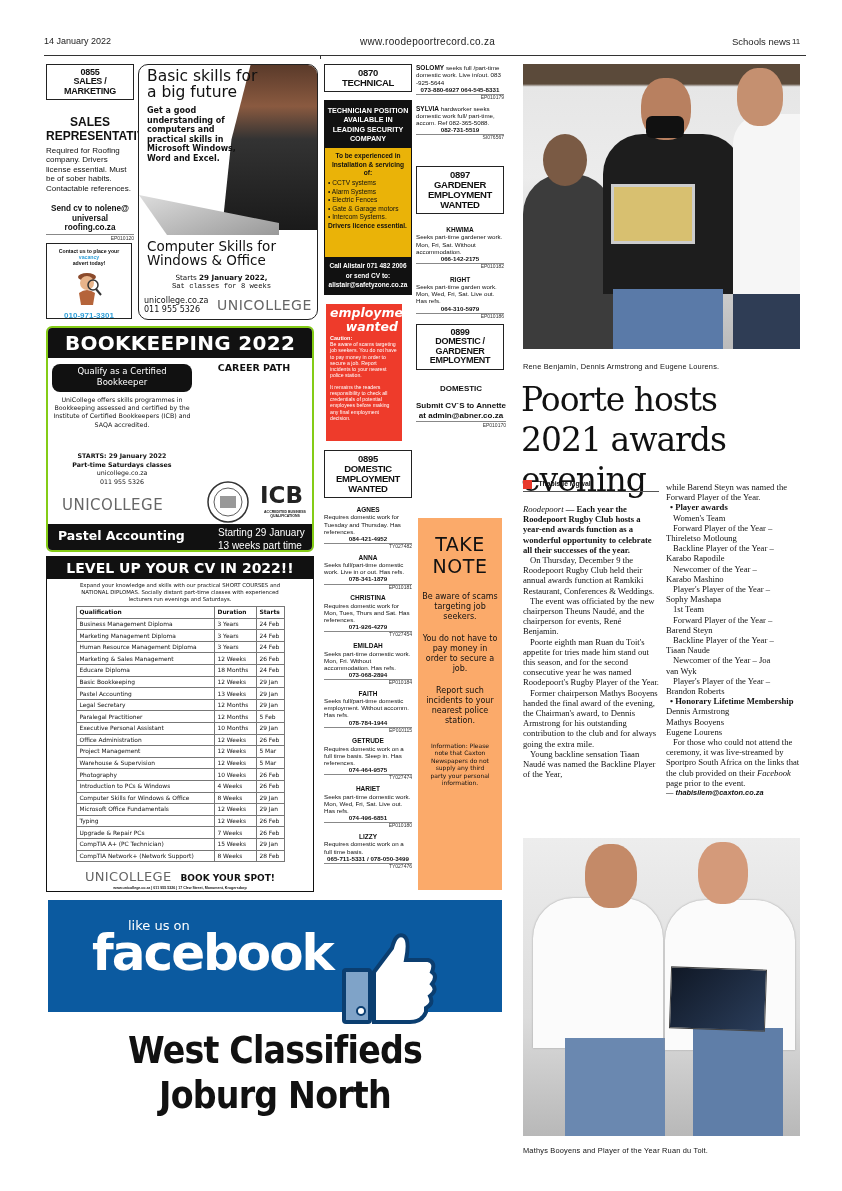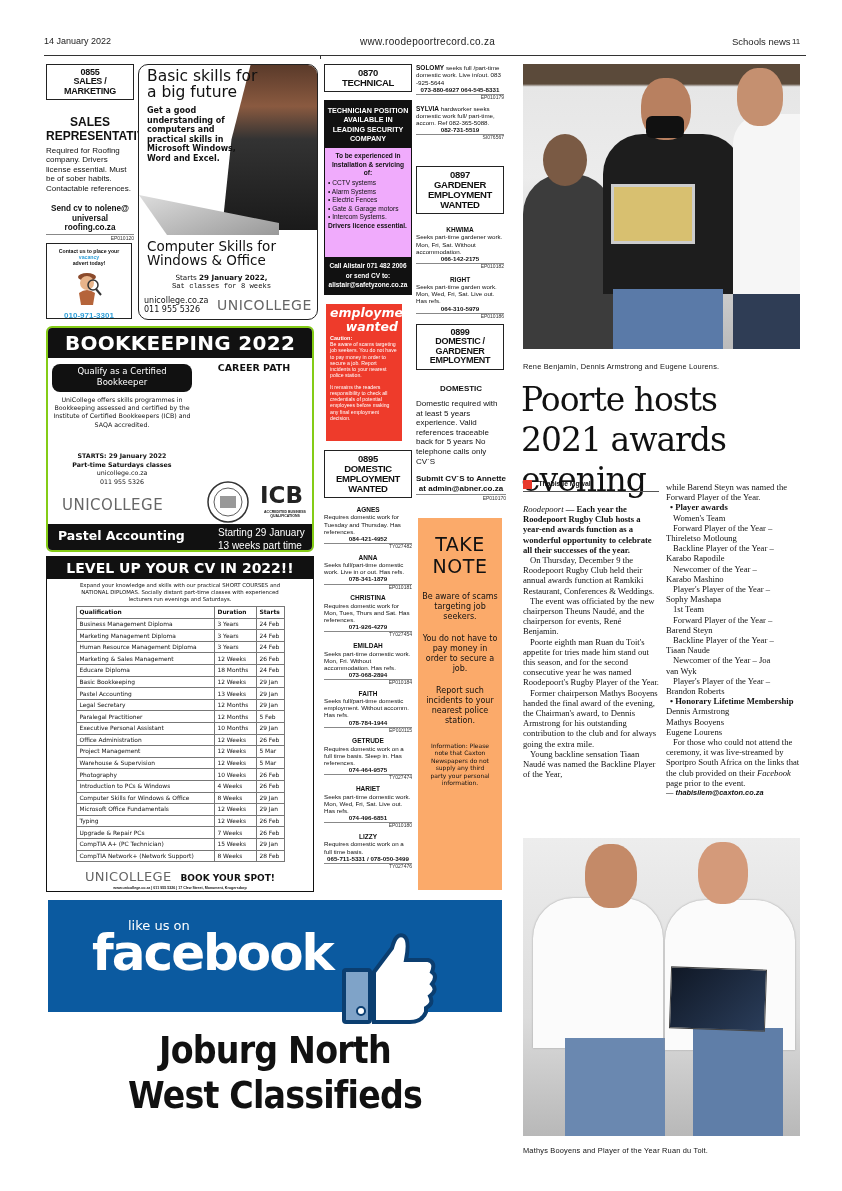--- a/index.html
+++ b/index.html
@@ -75,21 +75,21 @@
     <div>unicollege.co.za</div>
     <div>011 955 5326</div>
   </div>
   <div style="position:absolute;top:232px;left:78px;font-size:14px;color:#666;letter-spacing:0.5px;font-family:'DejaVu Sans',sans-serif">UNICOLLEGE</div>
 </div>
 
 <div class="abs cls-head" style="left:324px;top:64px;width:88px;font-size:9.5px;padding:3px 0">
   <div>0870</div>
   <div>TECHNICAL</div>
 </div>
-<div class="abs" style="left:324px;top:100px;width:88px;height:195px;border:1.5px solid #111;background:#f0abfc">
+<div class="abs" style="left:324px;top:100px;width:88px;height:195px;border:1.5px solid #111;background:#eab308">
   <div style="background:#111;color:#fff;font-weight:bold;font-size:7.2px;text-align:center;padding:5px 2px;line-height:1.3;font-stretch:condensed">TECHNICIAN POSITION AVAILABLE IN LEADING SECURITY COMPANY</div>
   <div style="padding:4px 3px 2px;font-size:6.6px;font-weight:bold;text-align:center;line-height:1.25">To be experienced in Installation &amp; servicing of:</div>
   <div style="padding:0 3px;font-size:6.6px;line-height:1.3">
     <div>• CCTV systems</div>
     <div>• Alarm Systems</div>
     <div>• Electric Fences</div>
     <div>• Gate &amp; Garage motors</div>
     <div>• Intercom Systems.</div>
   </div>
   <div style="padding:0 3px;font-size:6.6px;font-weight:bold">Drivers licence essential.</div>
@@ -181,21 +181,20 @@
       <div class="tel">064-310-5979</div>
       <div class="ref">EP010186</div>
     </div>
 </div>
 <div class="abs cls-head" style="left:416px;top:324px;width:88px;font-size:9px;padding:3px 0">
   <div>0899</div>
   <div>DOMESTIC / GARDENER EMPLOYMENT</div>
 </div>
 <div class="abs" style="left:416px;top:384px;width:90px">
   <div class="c b" style="font-size:8px">DOMESTIC</div>
-  <div style="font-size:8px;line-height:1.2;margin-top:6px">Domestic required with at least 5 years experience. Valid references traceable back for 5 years No telephone calls only CV`S</div>
   <div class="c b" style="font-size:8px;line-height:1.2;margin-top:8px">Submit CV`S to Annette at admin@abner.co.za</div>
   <div class="ref">EP010170</div>
 </div>
 
 <div class="abs" style="left:418px;top:518px;width:84px;height:372px;background:#fbaa6a;text-align:center;padding:16px 4px;font-family:'DejaVu Sans',sans-serif">
   <div style="font-size:19px;line-height:1.15;letter-spacing:0.5px">TAKE NOTE</div>
   <div style="font-size:8px;line-height:1.25;margin-top:14px">Be aware of scams targeting job seekers.</div>
   <div style="font-size:8px;line-height:1.25;margin-top:12px">You do not have to pay money in order to secure a job.</div>
   <div style="font-size:8px;line-height:1.25;margin-top:12px">Report such incidents to your nearest police station.</div>
   <div style="font-size:6px;line-height:1.25;margin-top:16px;padding:0 6px">Information: Please note that Caxton Newspapers do not supply any third party your personal information.</div>
@@ -358,22 +357,22 @@
 <div class="abs" style="left:48px;top:900px;width:454px;height:112px;background:#0b5aa0">
   <div class="abs" style="left:80px;top:18px;color:#fff;font-size:13px;font-family:'DejaVu Sans',sans-serif">like us on</div>
   <div class="abs" style="left:44px;top:28px;color:#fff;font-size:50px;font-weight:bold;letter-spacing:-2px;font-family:'DejaVu Sans',sans-serif;line-height:1">facebook</div>
 </div>
 <svg class="abs" style="left:340px;top:930px" width="100" height="98" viewBox="0 0 100 98">
   <rect x="4" y="40" width="26" height="52" rx="2" fill="#7fa3c8" stroke="#0b3e70" stroke-width="4"></rect>
   <circle cx="21" cy="81" r="4" fill="#fff" stroke="#0b3e70" stroke-width="2"></circle>
   <path d="M34 42 L52 18 Q56 2 64 6 Q70 10 66 30 L88 30 Q96 32 92 42 Q98 46 92 54 Q98 60 90 66 Q94 74 86 78 L86 82 Q82 92 70 92 L34 92 Z" fill="#fff" stroke="#0b3e70" stroke-width="4"></path>
 </svg>
 <div class="abs" style="left:48px;top:1028px;width:454px;text-align:center;font-size:37px;font-weight:bold;line-height:1.22;font-family:'DejaVu Sans',sans-serif;font-stretch:condensed;letter-spacing:-0.8px">
+  <div>West Classifieds</div>
   <div>Joburg North</div>
-  <div>West Classifieds</div>
 </div>
 
 <div class="abs photo" style="left:523px;top:64px;width:277px;height:285px;background:linear-gradient(180deg,#5b4a3a 0%,#5b4a3a 7%,#e6e6e6 8%,#ececec 40%,#bbb 100%)">
   <div class="abs" style="left:0;top:110px;width:90px;height:175px;background:#3c3c3c;border-radius:40px 40px 0 0"></div>
   <div class="abs" style="left:20px;top:70px;width:44px;height:52px;background:#7a5a44;border-radius:50%"></div>
   <div class="abs" style="left:80px;top:70px;width:140px;height:160px;background:#1d1d1d;border-radius:40px 40px 0 0"></div>
   <div class="abs" style="left:90px;top:225px;width:110px;height:60px;background:#5a7aa8"></div>
   <div class="abs" style="left:118px;top:14px;width:50px;height:62px;background:#b88060;border-radius:45%"></div>
   <div class="abs" style="left:123px;top:52px;width:38px;height:22px;background:#111;border-radius:6px"></div>
   <div class="abs" style="left:88px;top:120px;width:84px;height:60px;background:#d8c070;border:3px solid #ccc"></div>

